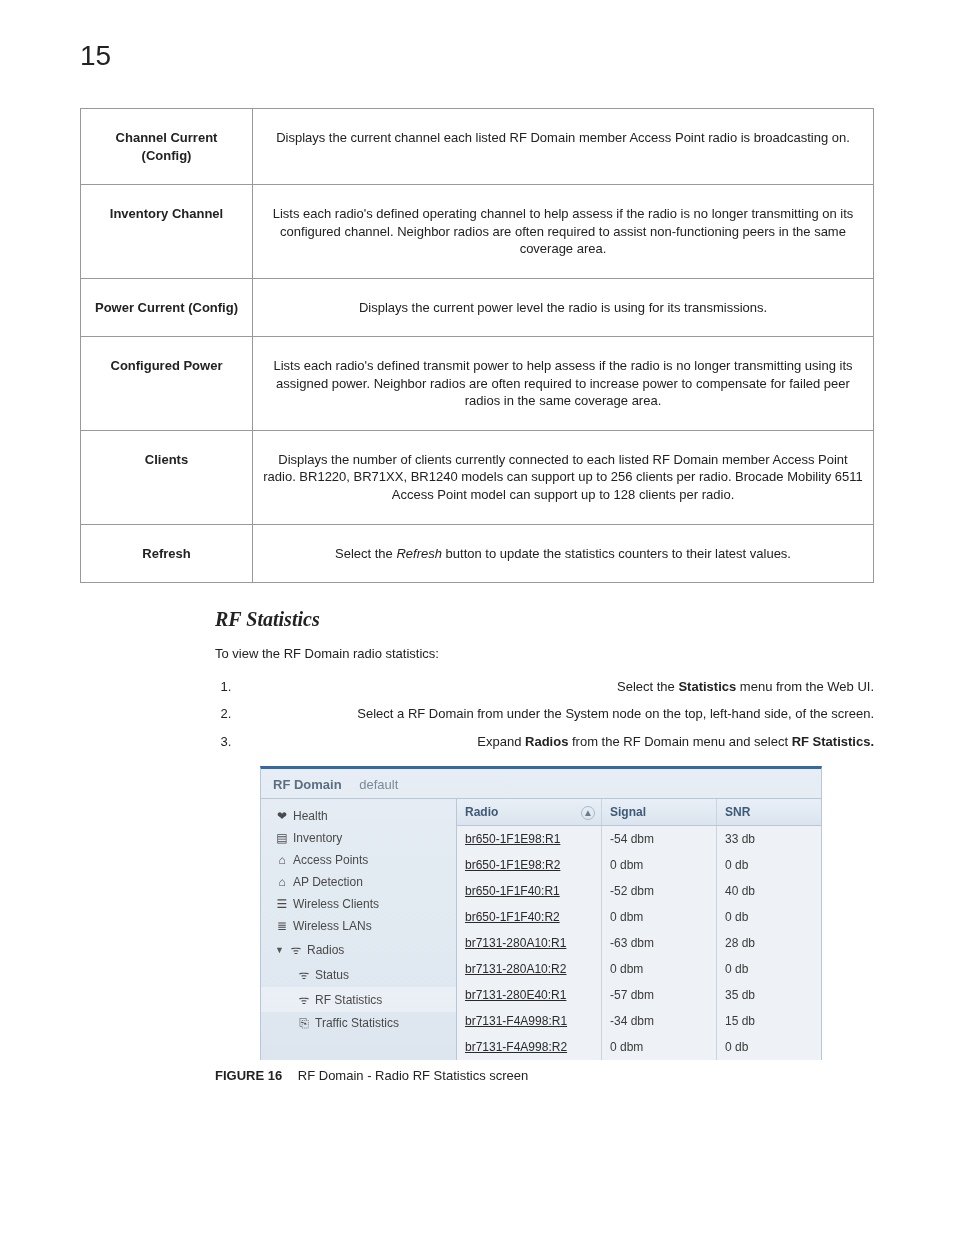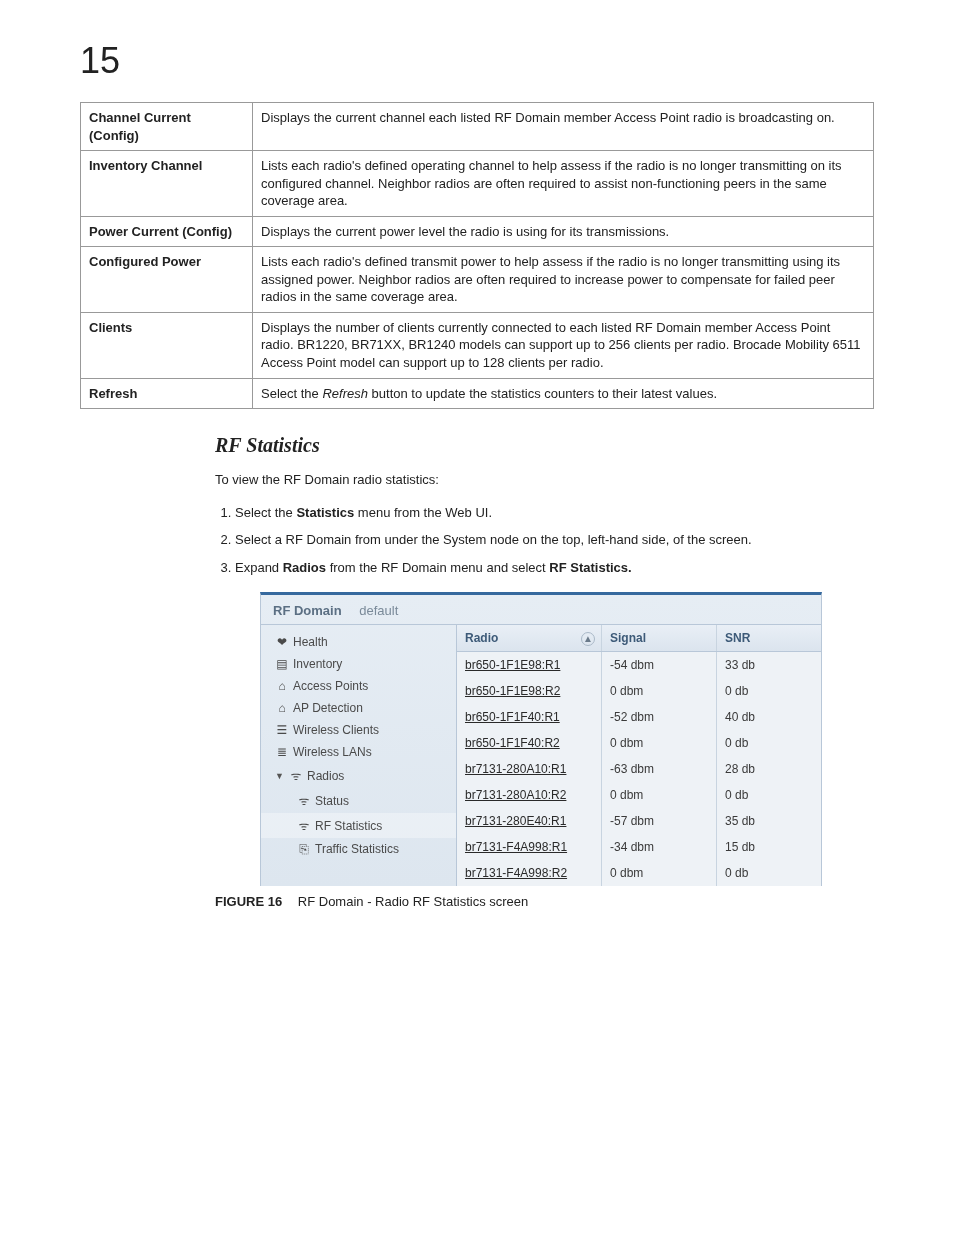--- a/index.html
+++ b/index.html
@@ -7,53 +7,55 @@
     padding: 40px 80px;
     font-family: Arial, Helvetica, sans-serif;
     font-size: 13px;
     color: #222;
     background: #fff;
     width: 954px;
     box-sizing: border-box;
   }
   .page-number {
     font-family: "Arial Narrow", Arial, sans-serif;
-    font-size: 36px;
+    font-size: 28px;
     font-weight: normal;
-    margin-bottom: 20px;
+    margin-bottom: 36px;
   }
   .def-table {
     border-collapse: collapse;
     width: 100%;
     margin-bottom: 25px;
   }
   .def-table td {
     border: 1px solid #999;
-    padding: 6px 8px;
+    padding: 20px 8px;
     vertical-align: top;
     line-height: 1.35;
+    text-align: center;
   }
   .def-table td.key {
     width: 155px;
     font-family: "Arial Narrow", Arial, sans-serif;
     font-weight: bold;
   }
   .section-heading {
     font-family: "Times New Roman", serif;
     font-style: italic;
     font-weight: bold;
     font-size: 20px;
     margin: 20px 0 10px 135px;
   }
   .intro, .steps {
     margin-left: 135px;
     line-height: 1.5;
   }
   .steps {
     padding-left: 20px;
+    text-align: right;
   }
   .steps li {
     margin-bottom: 8px;
   }
   .steps b, .desc-text em {
     
   }
   .screenshot-wrap {
     margin: 15px 0 8px 180px;
     width: 560px;

